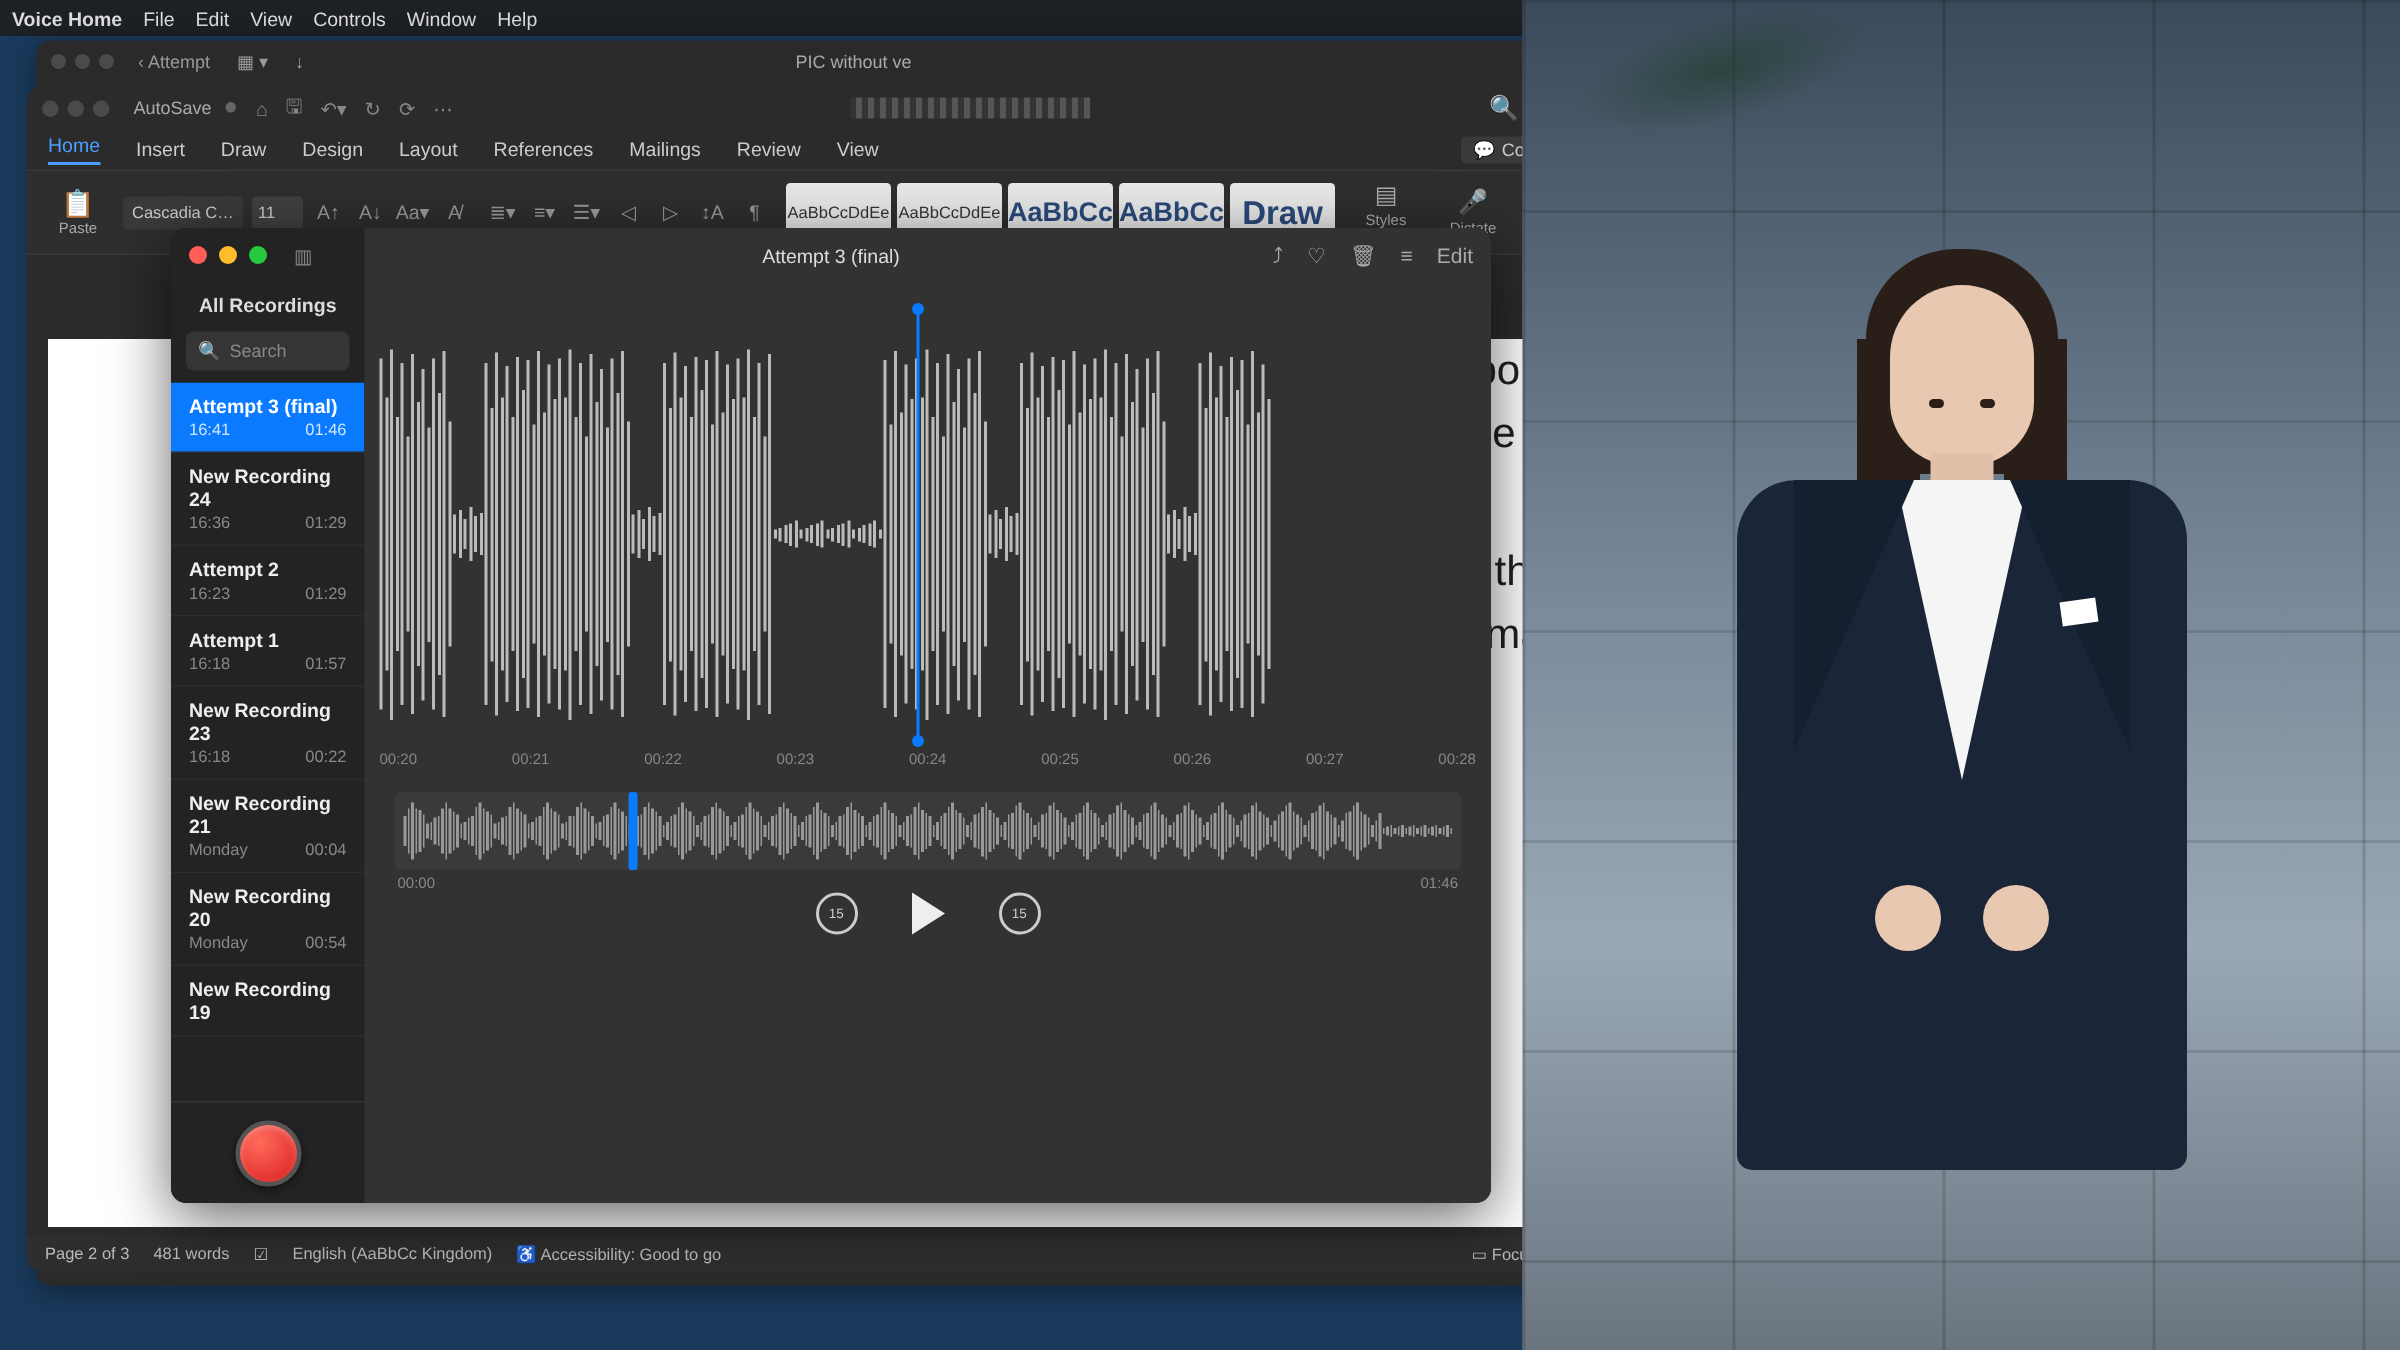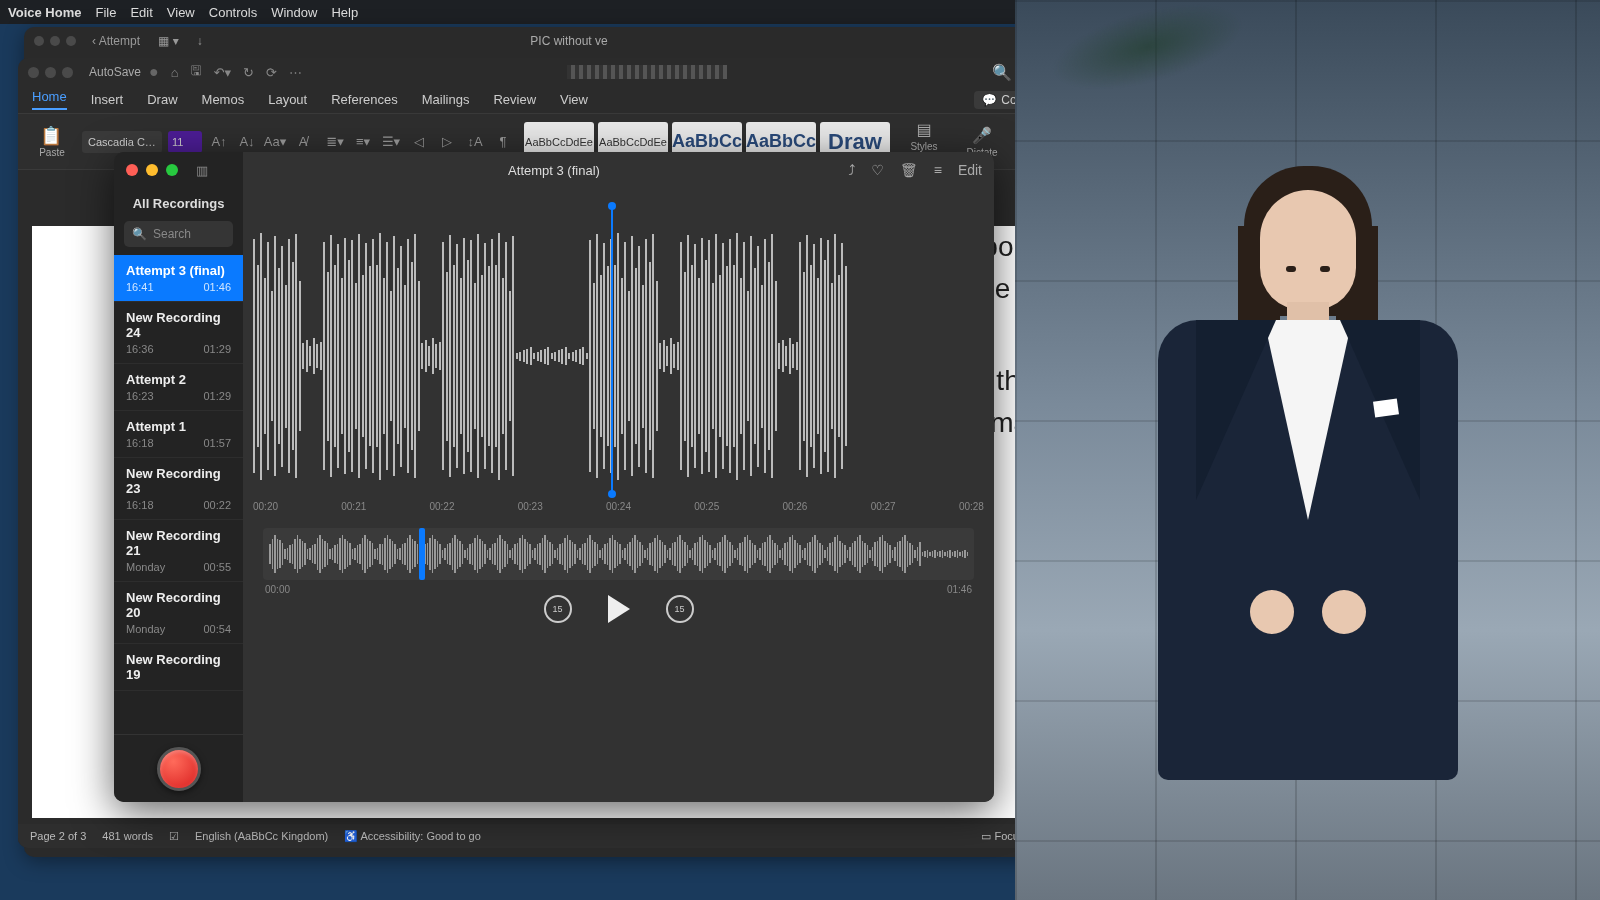--- a/index.html
+++ b/index.html
@@ -31,21 +31,21 @@
 .word-titlebar .search { color: #888; font-size: 12px; }
 .word-ribbon-tabs { height: 28px; display: flex; align-items: center; padding: 0 14px; gap: 24px; color: #ccc; font-size: 13px; border-bottom: 1px solid #3a3a3a; }
 .word-ribbon-tabs .tab { cursor: pointer; }
 .word-ribbon-tabs .tab.active { color: #4a9eff; border-bottom: 2px solid #4a9eff; padding-bottom: 4px; }
 .word-ribbon-tabs .right { margin-left: auto; display: flex; gap: 10px; align-items:center; }
 .word-ribbon-tabs .btn { display:flex; align-items:center; gap:4px; padding: 2px 8px; border-radius:4px; background:#3a3a3a; font-size:12px; }
 .word-ribbon { height: 56px; display: flex; align-items: center; padding: 0 14px; gap: 10px; border-bottom: 1px solid #3a3a3a; background:#2e2e2e; }
 .word-ribbon .group { display: flex; align-items: center; gap: 6px; }
 .word-ribbon .paste { width: 40px; height: 44px; display:flex; flex-direction:column; align-items:center; justify-content:center; color:#aaa; font-size:10px; }
 .word-ribbon .font-sel { width: 80px; height: 22px; background:#3a3a3a; color:#ccc; font-size:11px; display:flex; align-items:center; padding:0 6px; border-radius:3px; }
-.word-ribbon .size-sel { width: 34px; height: 22px; background:#4c1d95; color:#ccc; font-size:11px; display:flex; align-items:center; padding:0 4px; border-radius:3px; }
+.word-ribbon .size-sel { width: 34px; height: 22px; background:#404040; color:#ccc; font-size:11px; display:flex; align-items:center; padding:0 4px; border-radius:3px; }
 .word-ribbon .ico { width:22px; height:22px; display:flex; align-items:center; justify-content:center; color:#999; font-size:13px; }
 .word-ribbon .styles { display:flex; gap:4px; }
 .word-ribbon .style-box { width: 70px; height: 40px; background:#e8e8e8; color:#333; font-size:11px; display:flex; align-items:center; justify-content:center; border-radius:3px; }
 .word-ribbon .style-box.big { font-size: 18px; font-weight:600; color:#2a4a7a; }
 .word-ribbon .rlabel { width:48px; text-align:center; color:#aaa; font-size:10px; display:flex; flex-direction:column; align-items:center; gap:2px; }
 .word-doc { position:absolute; top: 168px; left: 14px; right: 0; bottom: 30px; background: #fff; color:#222; padding: 0 20px; font-size: 28px; line-height:1.5; }
 .word-statusbar { position:absolute; bottom:0; left:0; right:0; height: 24px; background:#2e2e2e; display:flex; align-items:center; padding:0 12px; gap:16px; color:#bbb; font-size:11px; }
 .word-statusbar .right { margin-left:auto; display:flex; gap:10px; align-items:center; }
 
 
@@ -169,21 +169,21 @@
     <div class="center">
         <div class="redact"></div>
       </div>
     <span style="color:#888;">🔍</span>
     <span class="search">Search (Cmd + Ctrl + U)</span>
   </div>
   <div class="word-ribbon-tabs">
     <span class="tab active">Home</span>
     <span class="tab">Insert</span>
     <span class="tab">Draw</span>
-    <span class="tab">Memos</span>
+    <span class="tab">Design</span>
     <span class="tab">Layout</span>
     <span class="tab">References</span>
     <span class="tab">Mailings</span>
     <span class="tab">Review</span>
     <span class="tab">View</span>
     <div class="right">
       <div class="btn">
           <span>💬</span>
           <span>Comments</span>
         </div>
@@ -313,21 +313,21 @@
           <div class="name">New Recording 23</div>
           <div class="meta">
             <span>16:18</span>
             <span>00:22</span>
           </div>
         </div>
         <div class="vm-item">
           <div class="name">New Recording 21</div>
           <div class="meta">
             <span>Monday</span>
-            <span>00:55</span>
+            <span>00:04</span>
           </div>
         </div>
         <div class="vm-item">
           <div class="name">New Recording 20</div>
           <div class="meta">
             <span>Monday</span>
             <span>00:54</span>
           </div>
         </div>
         <div class="vm-item">

